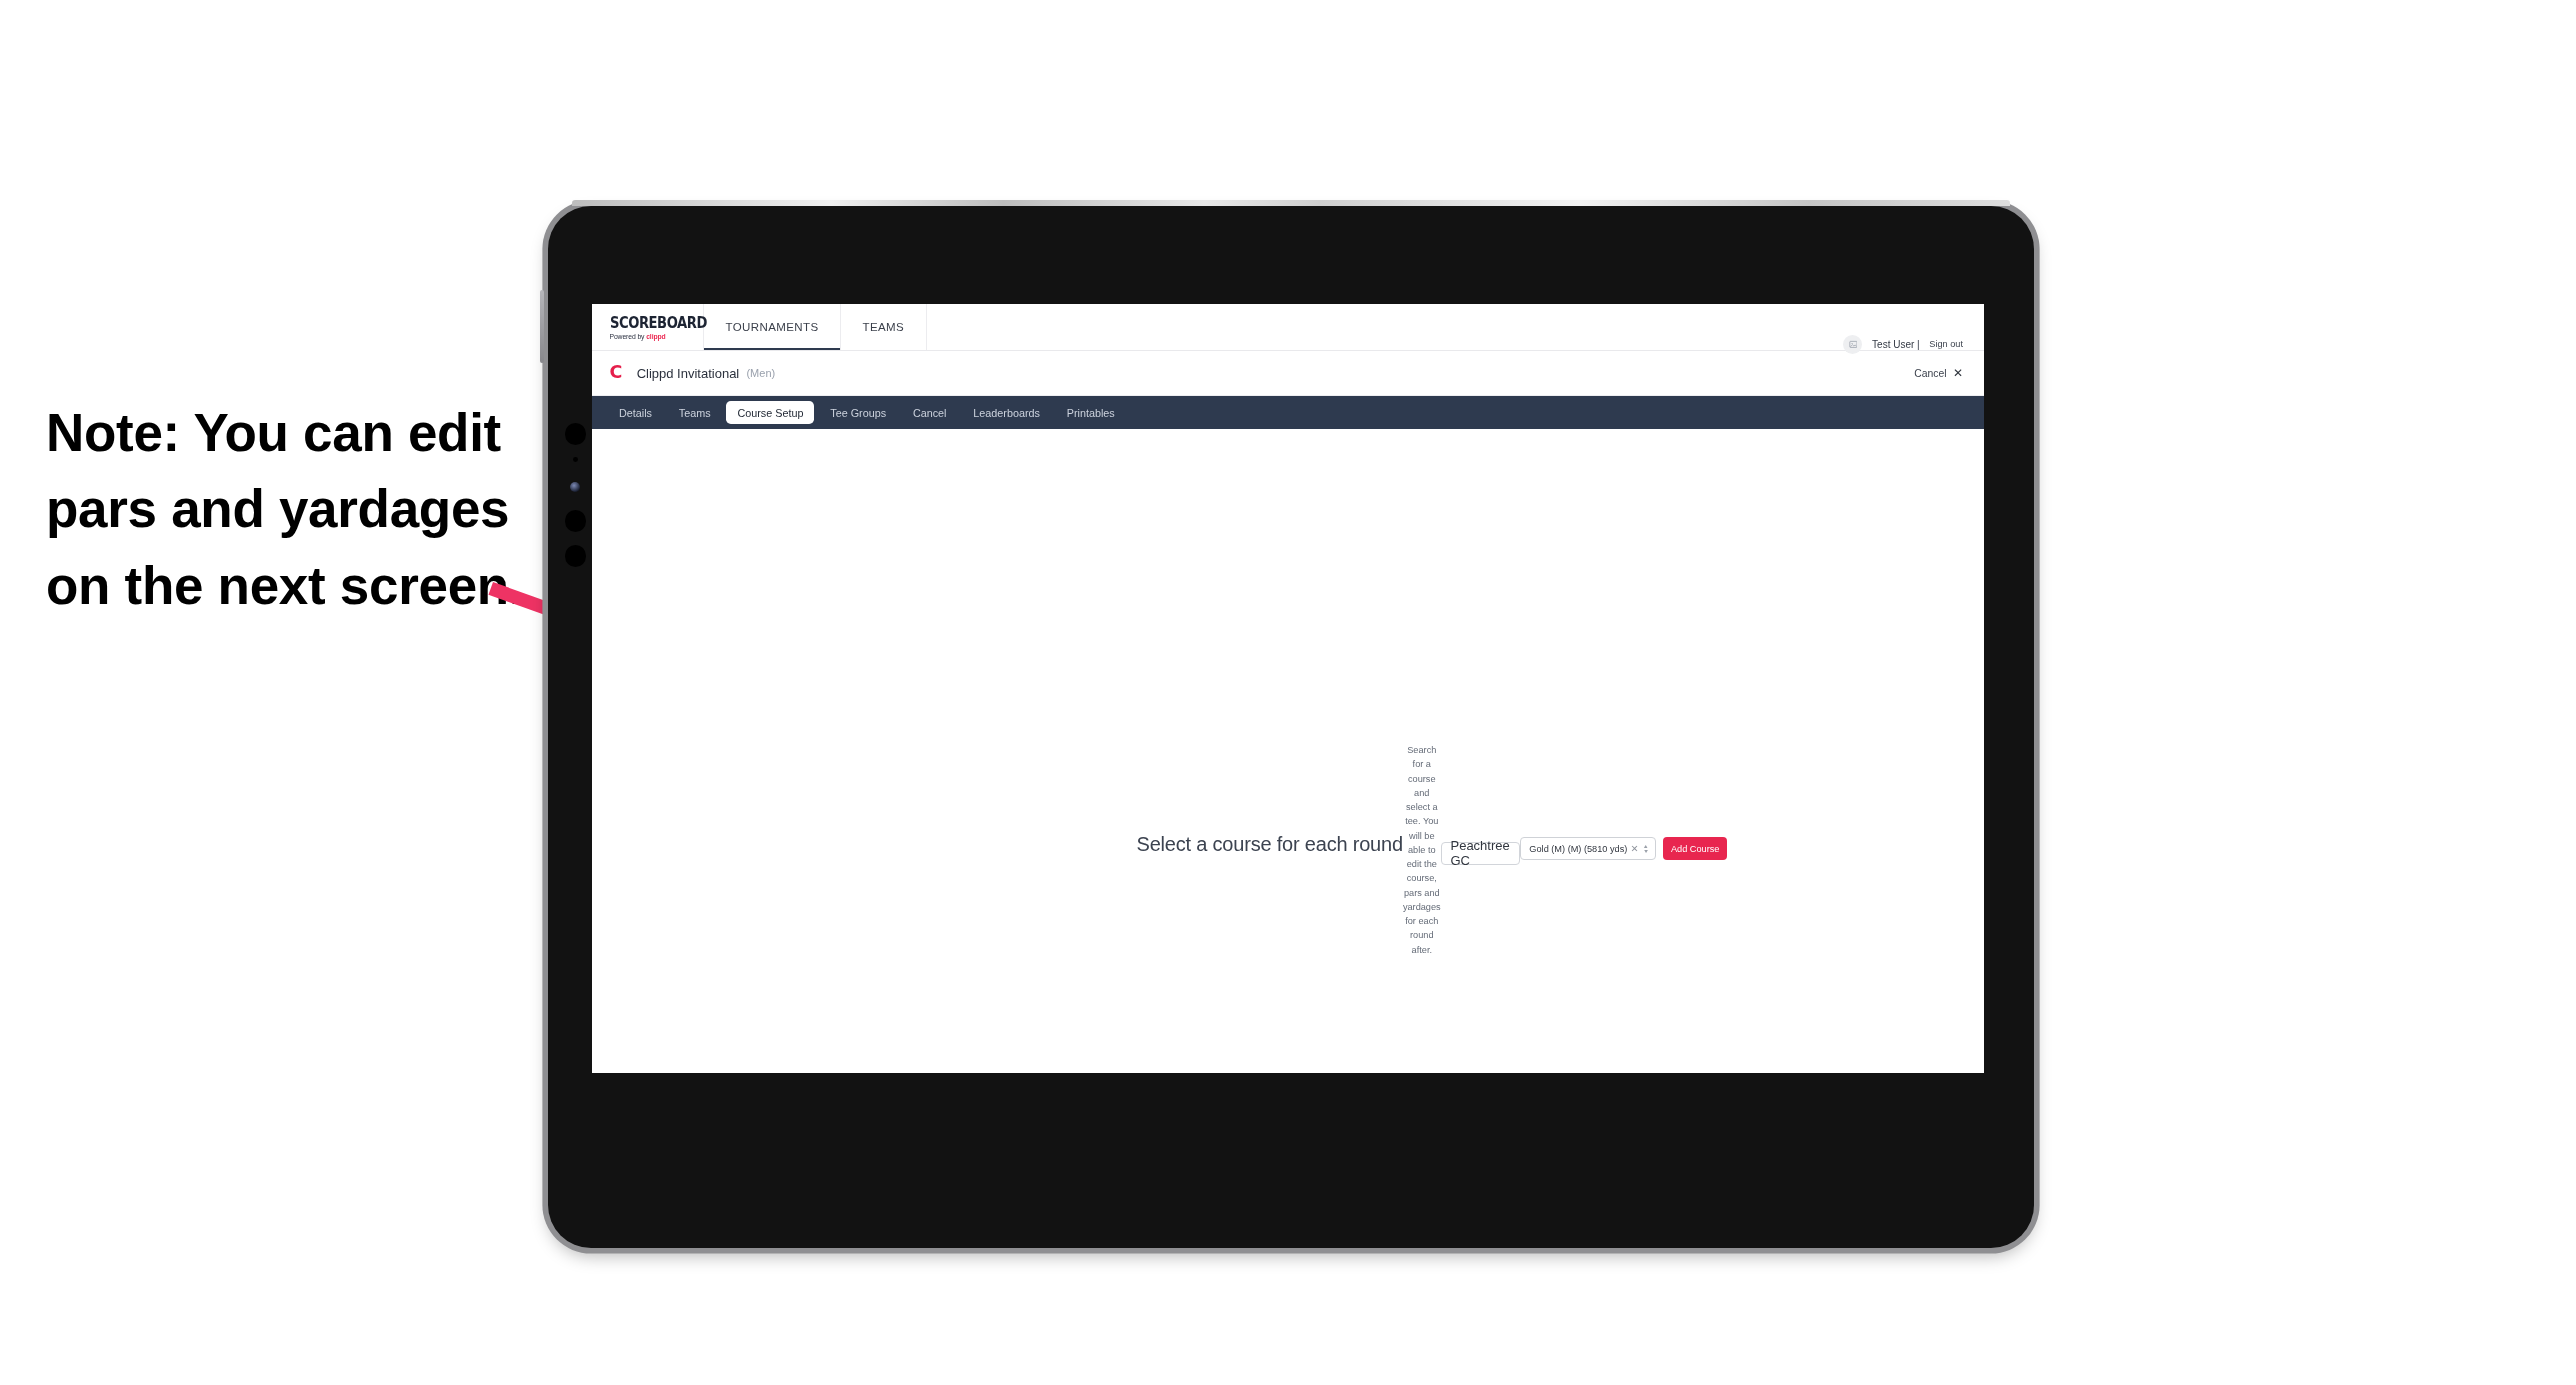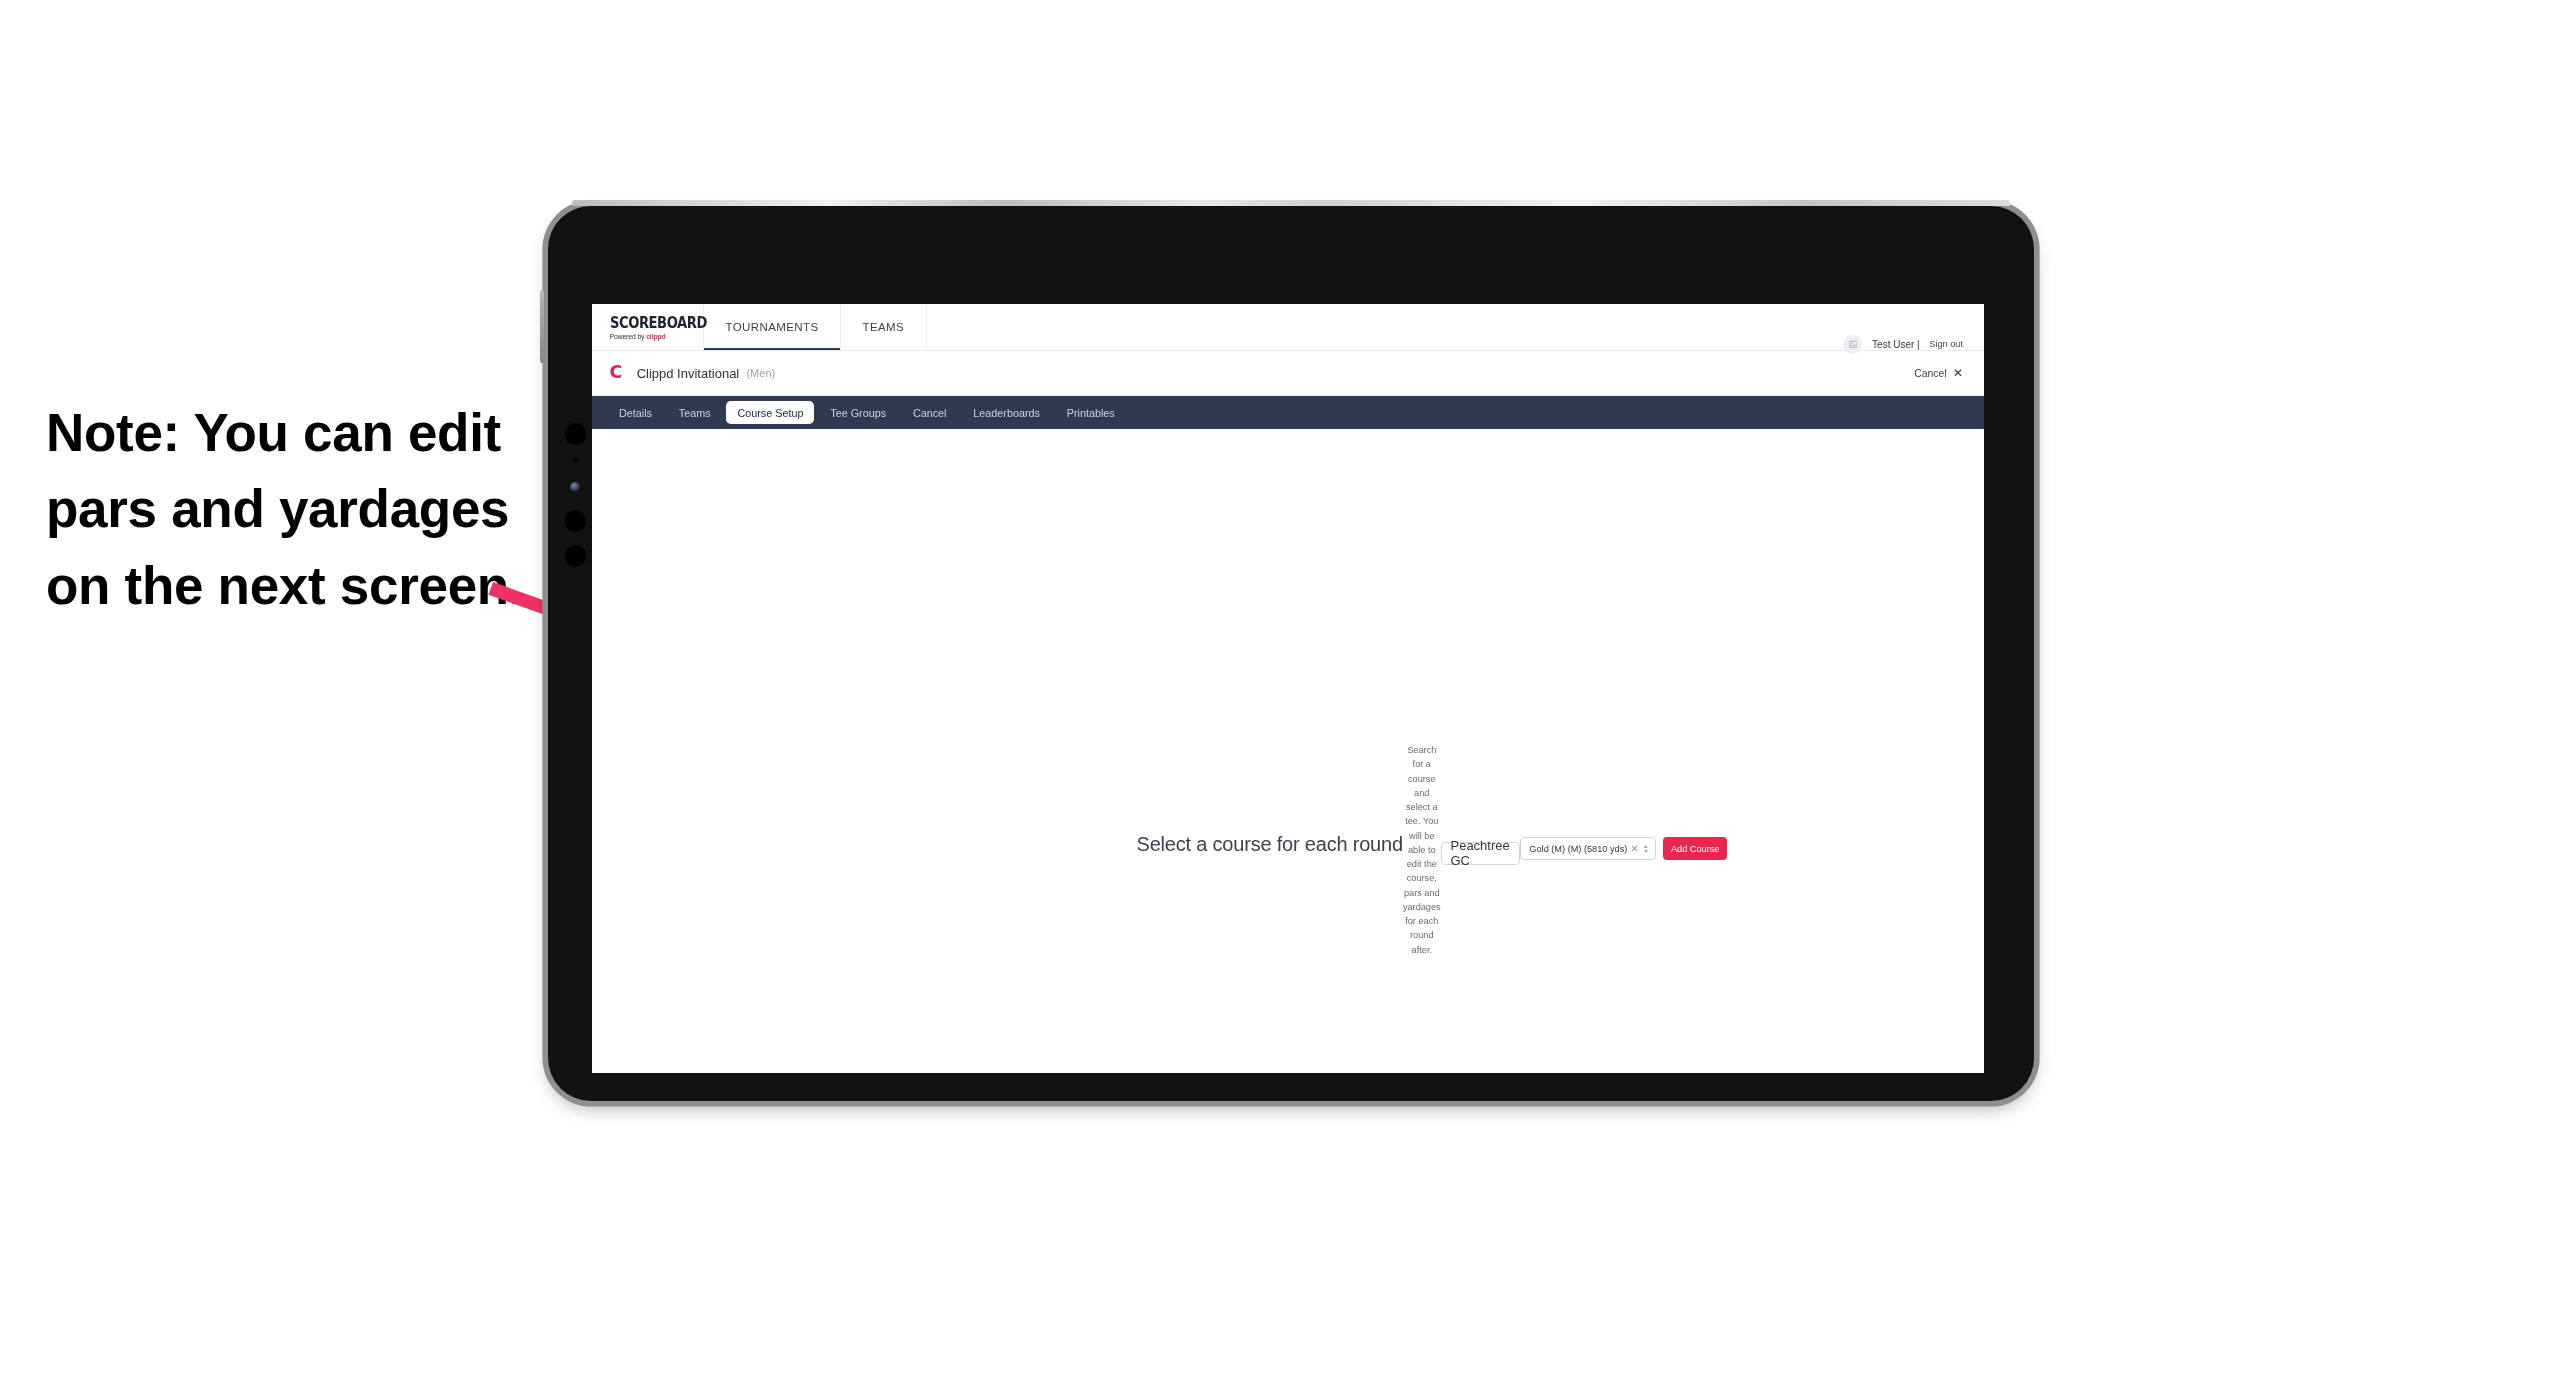--- a/index.html
+++ b/index.html
@@ -43,21 +43,21 @@
     height: 263px;
     pointer-events: none;
   }
 
   
   #tablet {
     position: absolute;
     left: 548px;
     top: 206px;
     width: 1486px;
-    height: 895px;
+    height: 1042px;
     background: #121212;
     border-radius: 43px;
     box-shadow:
       0 0 0 5.6px #8f8f92,
       0 8px 17.5px rgba(0,0,0,0.28);
   }
   #tablet::before {
     
     content: "";
     position: absolute;

